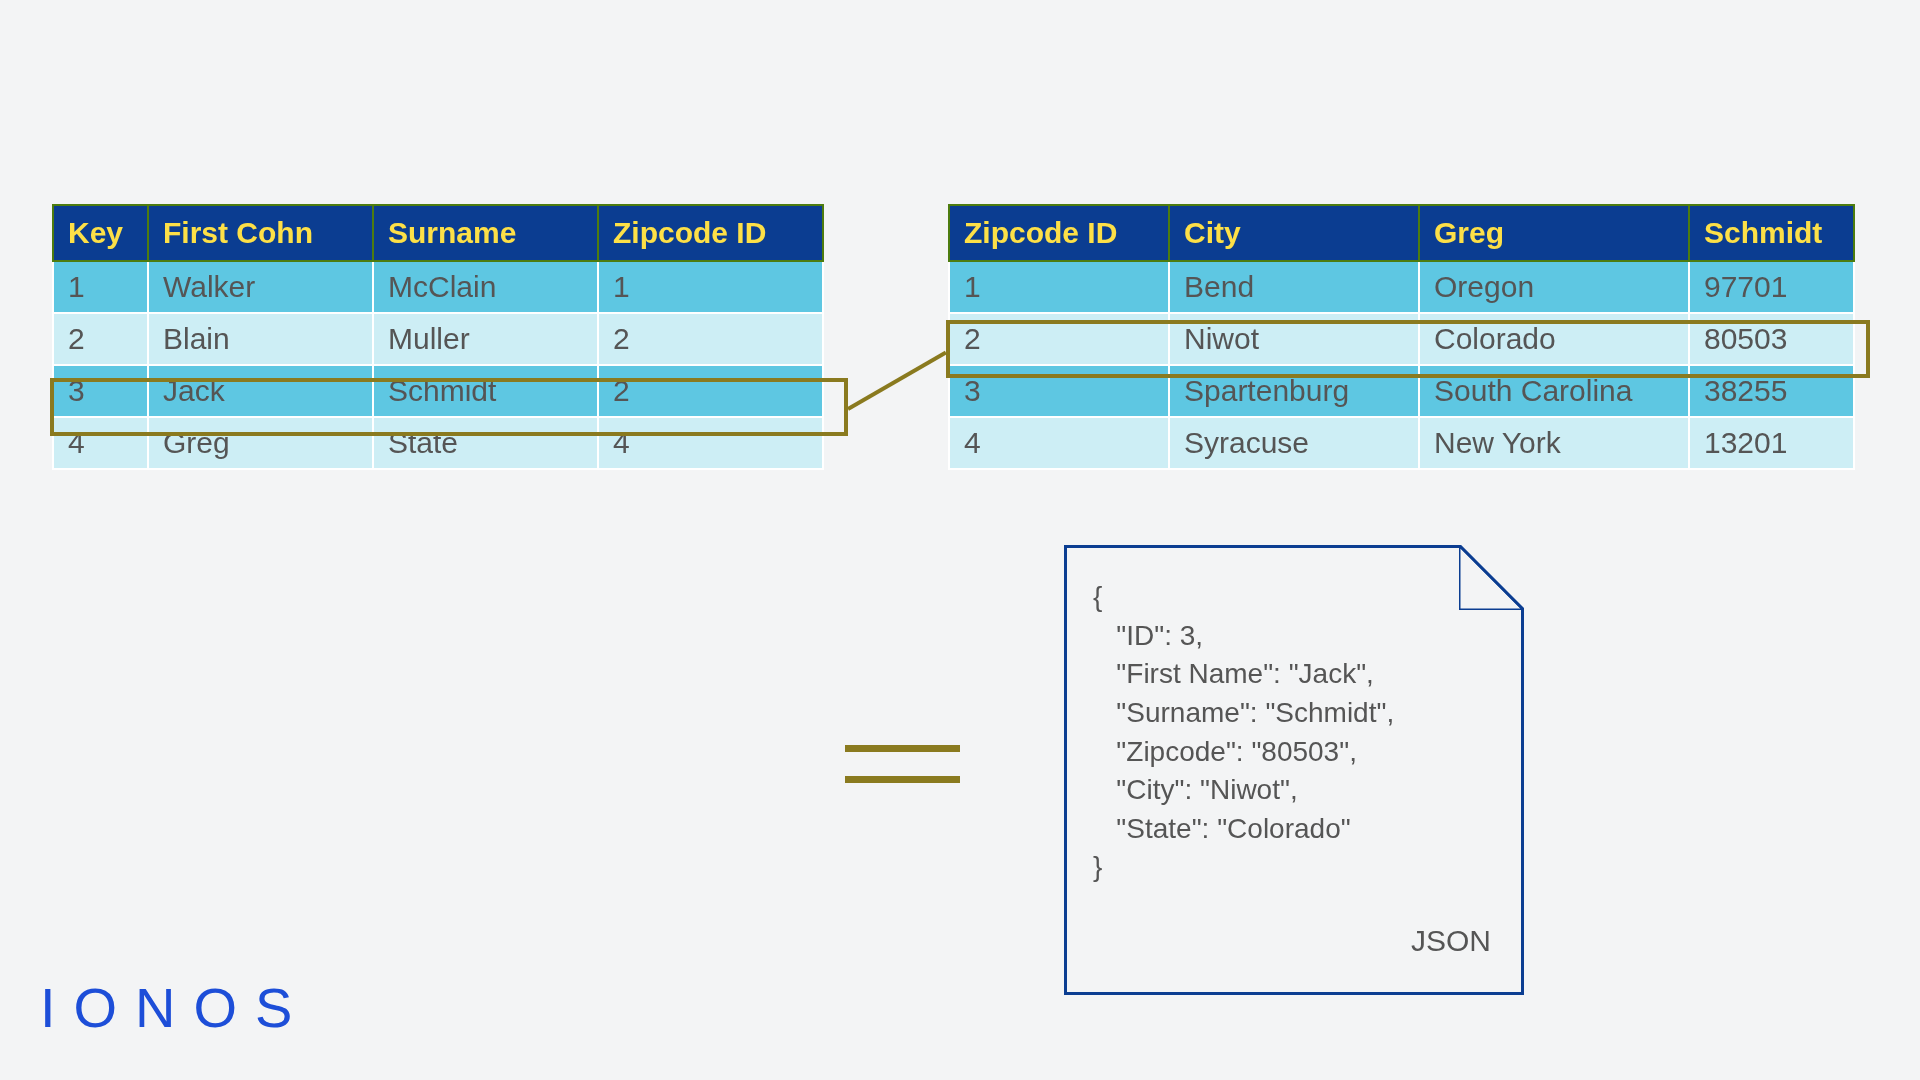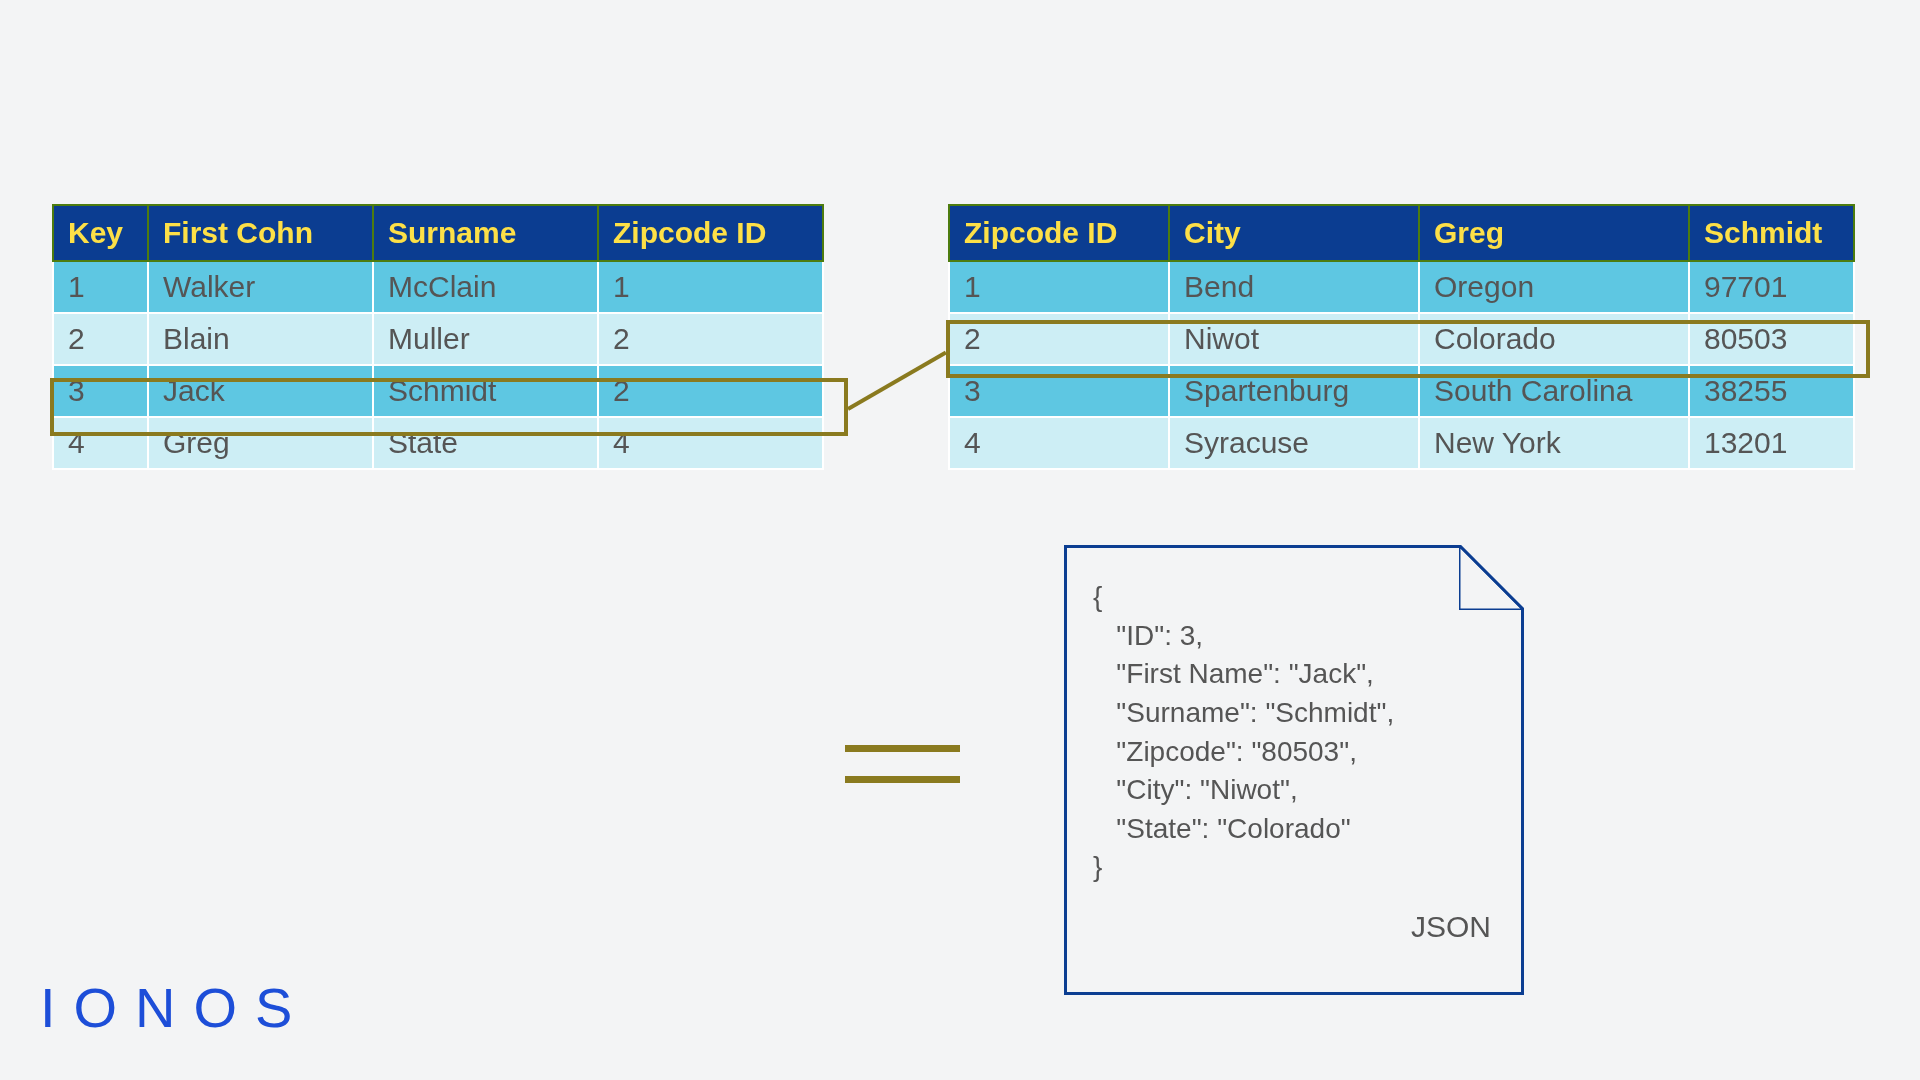--- a/index.html
+++ b/index.html
@@ -72,21 +72,21 @@
     width: 65px;
     height: 65px;
   }
   .json-doc pre {
     font-family: Arial, Helvetica, sans-serif;
     white-space: pre;
     line-height: 1.38;
   }
   .json-label {
     position: absolute;
-    bottom: 48px;
+    bottom: 34px;
     right: 30px;
     font-size: 30px;
     color: #555;
     margin-left: 24px;
   }
   .logo {
     position: absolute;
     left: 40px;
     bottom: 40px;
     font-size: 56px;

